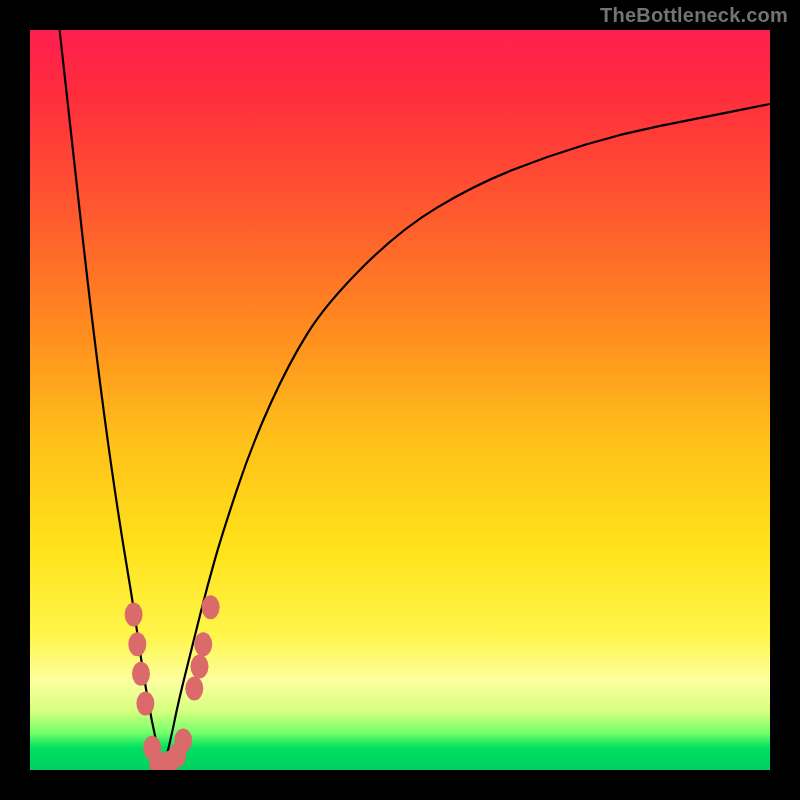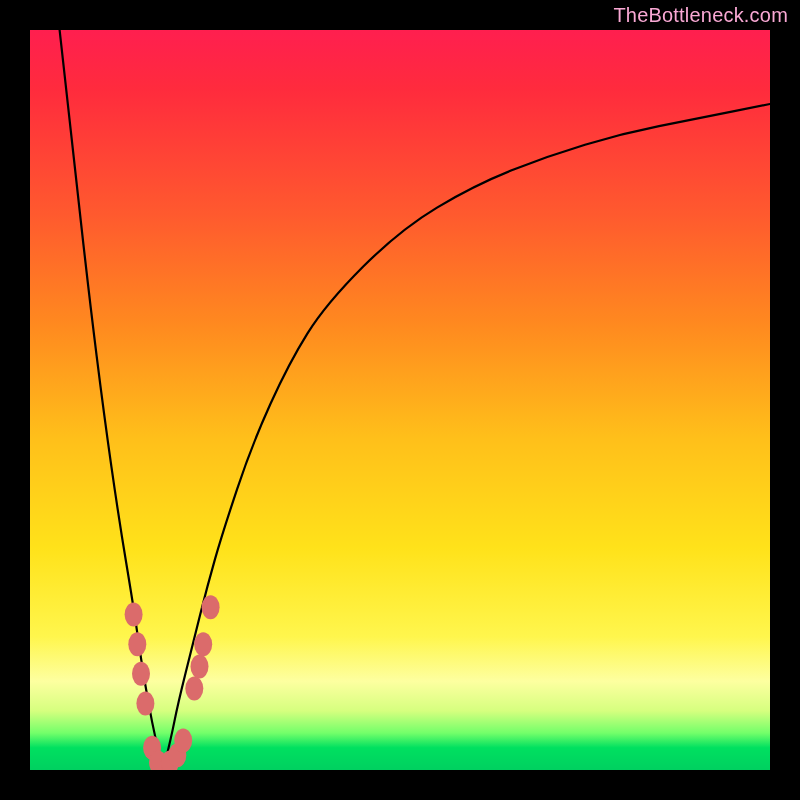--- a/index.html
+++ b/index.html
@@ -43,23 +43,23 @@
       #d6ff7f 92%,
       #73ff6a 95%,
       #00e060 97%,
       #00d060 100%
     );
   }
   .watermark {
     position: absolute;
     top: 4px;
     right: 12px;
-    color: #f9a8d4;
+    color: #737373;
     font-size: 20px;
-    font-weight: 400;
+    font-weight: 700;
     letter-spacing: 0.2px;
     user-select: none;
   }
   svg.curves {
     position: absolute;
     inset: 0;
   }
   .curve {
     fill: none;
     stroke: #000;

